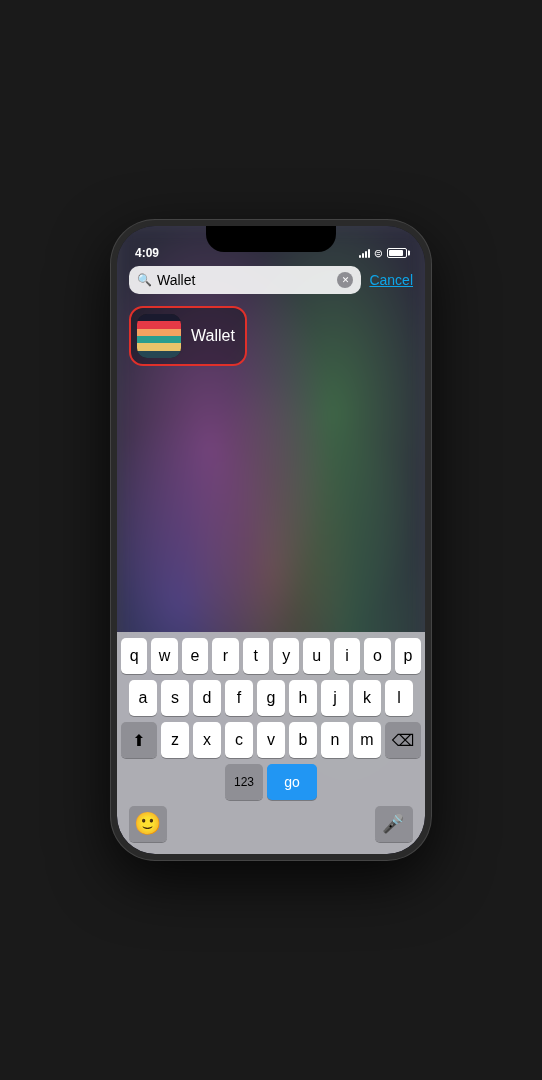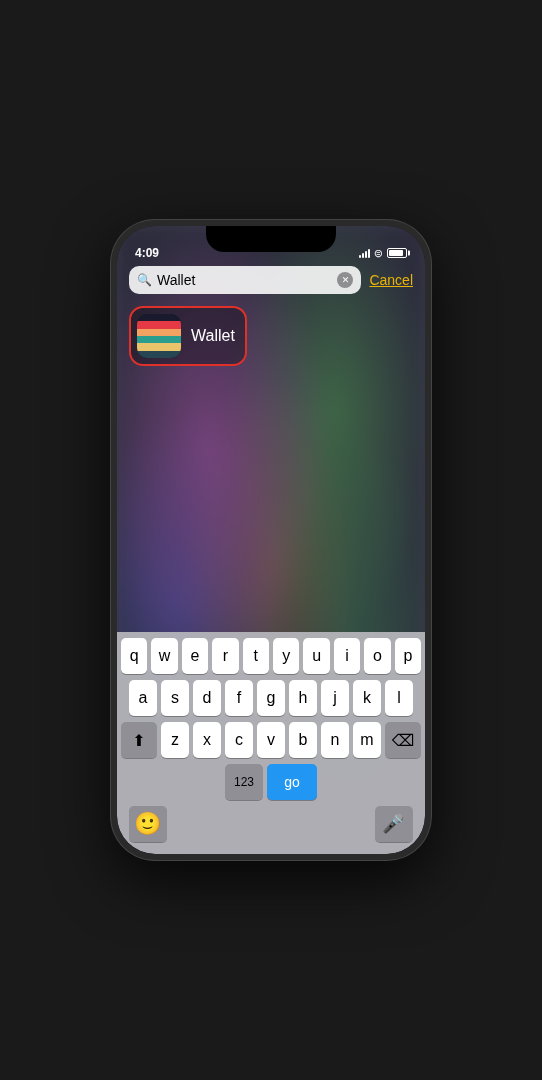--- a/index.html
+++ b/index.html
@@ -179,21 +179,21 @@
       background: #8e8e93;
       border-radius: 50%;
       display: flex;
       align-items: center;
       justify-content: center;
       color: white;
       font-size: 9px;
     }
 
     .cancel-btn {
-      color: #eab308;
+      color: #0ea5e9;
       font-size: 14px;
       white-space: nowrap;
       text-decoration: underline;
     }
 
     
     .result-area {
       position: relative;
       z-index: 5;
       padding: 6px 12px;

